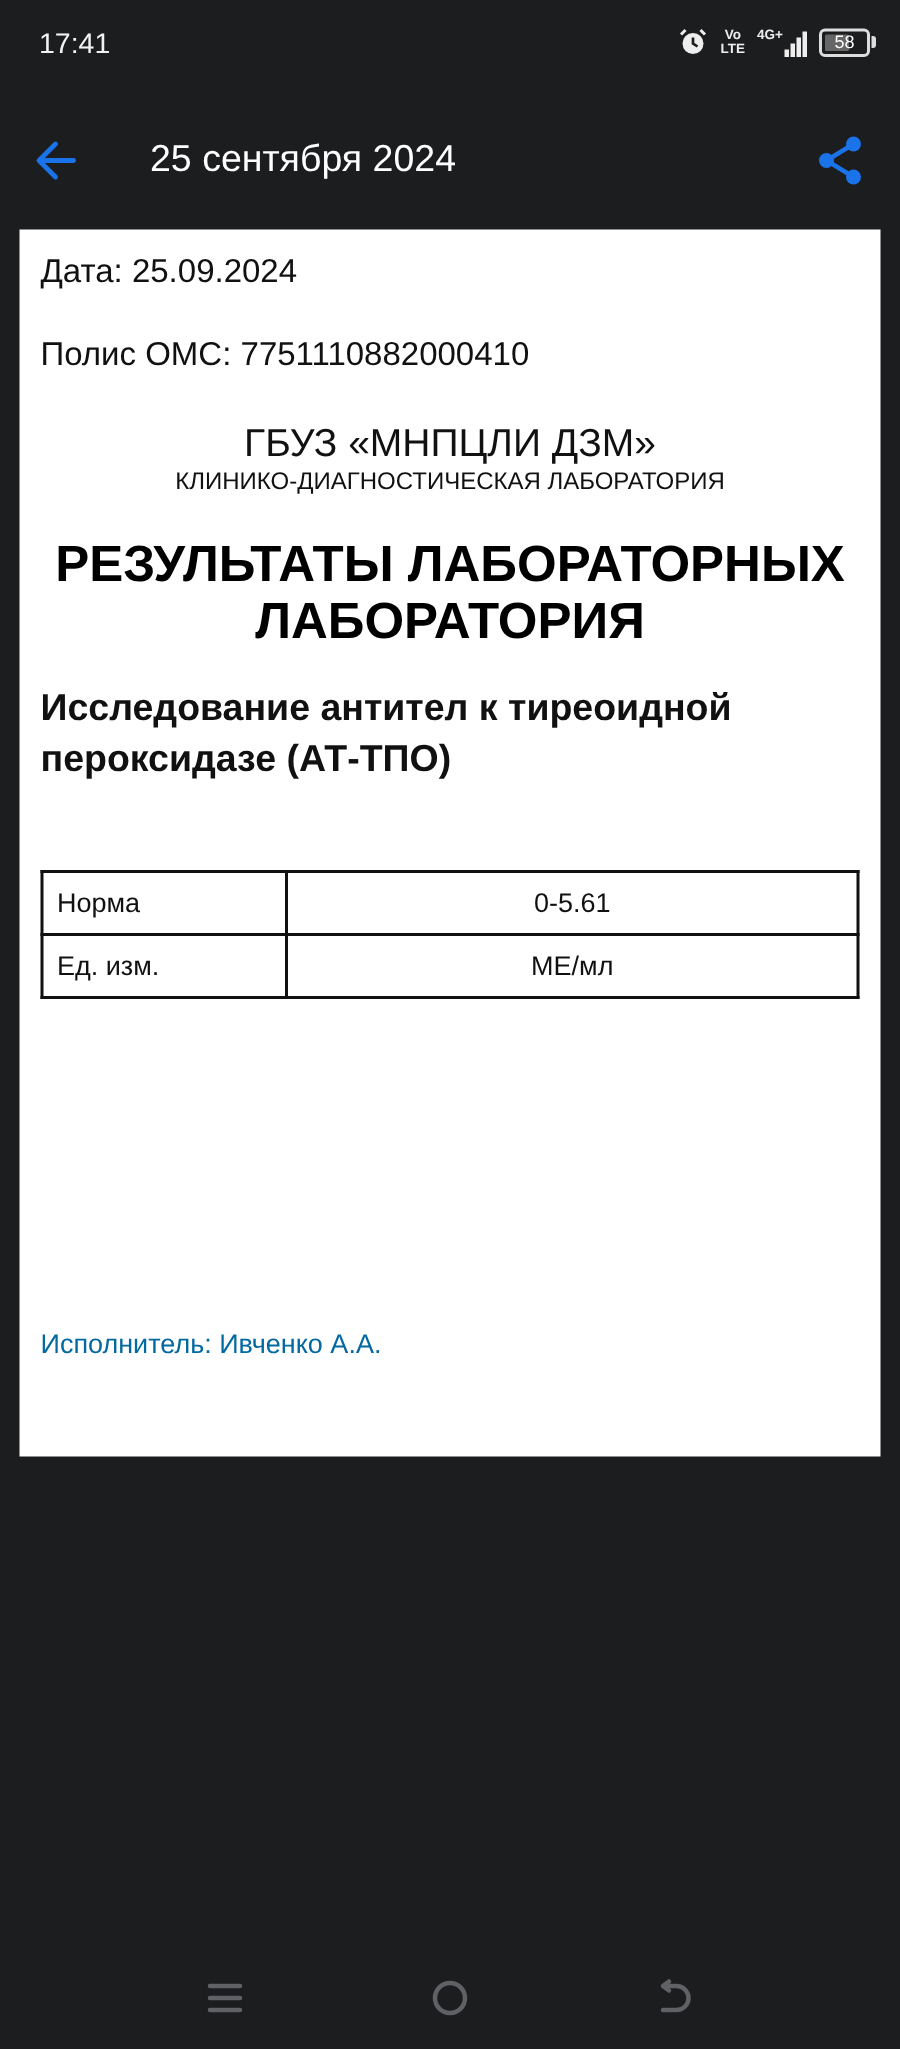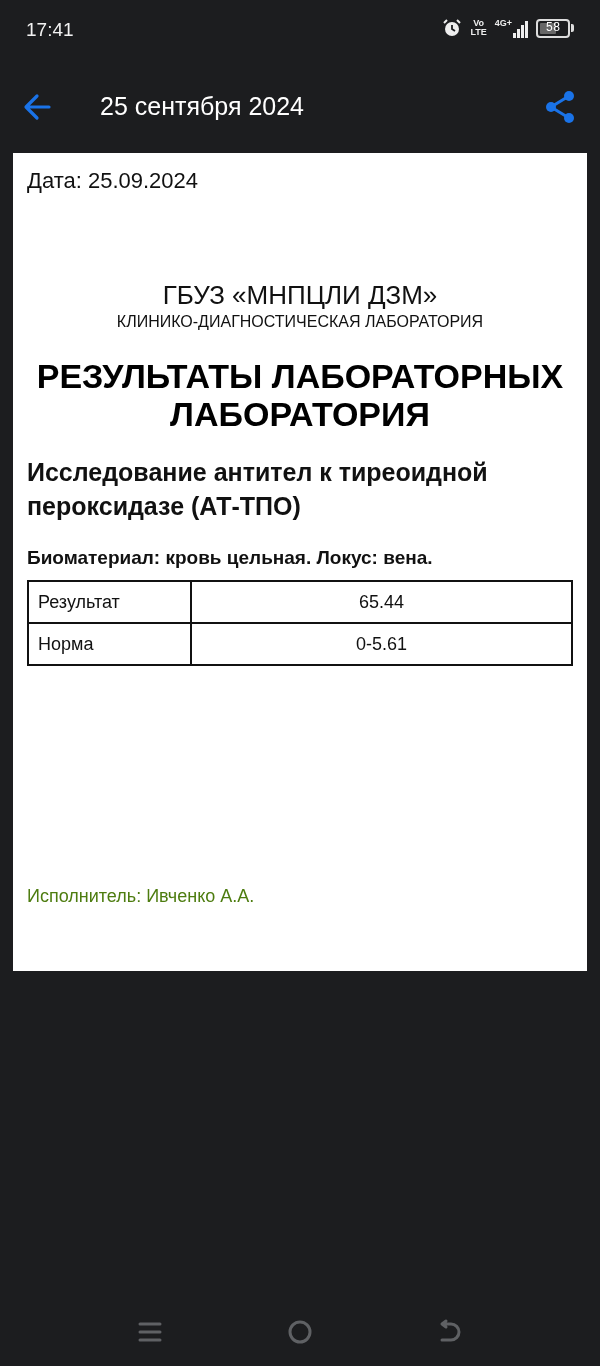--- a/index.html
+++ b/index.html
@@ -1,30 +1,30 @@
 <!DOCTYPE html>
 <html><head>
 <meta charset="utf-8">
 <style>
   * { box-sizing: border-box; margin: 0; padding: 0; }
   html, body { width: 600px; height: 1366px; background: #1c1d1f; overflow: hidden; }
   body { font-family: "Liberation Sans", sans-serif; color: #fff; position: relative; }
 
   .status-bar { position: absolute; left: 0; top: 0; width: 600px; height: 60px; }
   .status-time { position: absolute; left: 26px; top: 19px; font-size: 19px; color: #f2f2f2; }
-  .status-icons { position: absolute; right: 26px; top: 18px; display: flex; align-items: center; gap: 8px; }
+  .status-icons { position: absolute; right: 16px; top: 18px; display: flex; align-items: center; gap: 8px; }
   .alarm-icon { width: 20px; height: 20px; }
   .volte { font-size: 9px; line-height: 9px; font-weight: bold; color: #eee; text-align: center; }
   .net { display: flex; align-items: flex-end; gap: 1px; height: 20px; }
   .net-label { font-size: 9px; font-weight: bold; color: #eee; align-self: flex-start; }
   .bar { width: 3px; background: #eee; }
   .battery { display: flex; align-items: center; }
   .battery-body { width: 34px; height: 19px; border: 2px solid #ddd; border-radius: 4px; padding: 1px; position: relative; }
   .battery-fill { position: absolute; left: 2px; top: 2px; bottom: 2px; width: 16px; background: #666; border-radius: 1px; }
-  .battery-text { position: relative; font-size: 12px; color: #fff; text-align: center; line-height: 13px; width: 100%; font-family: Liberation Mono, monospace; }
+  .battery-text { position: relative; font-size: 12px; color: #fff; text-align: center; line-height: 13px; width: 100%; }
   .battery-tip { width: 3px; height: 8px; background: #ddd; border-radius: 0 2px 2px 0; margin-left: 1px; }
 
   .app-bar { position: absolute; left: 0; top: 70px; width: 600px; height: 76px; }
   .back-btn { position: absolute; left: 20px; top: 20px; width: 34px; height: 34px; }
   .app-title { position: absolute; left: 100px; top: 22px; font-size: 25px; color: #fff; }
   .share-btn { position: absolute; right: 24px; top: 20px; width: 32px; height: 34px; }
 
   .doc { position: absolute; left: 13px; top: 153px; width: 574px; height: 818px; background: #fff; color: #111; }
   .line { position: absolute; left: 14px; font-size: 22px; color: #111; }
   .org { position: absolute; left: 0; width: 574px; text-align: center; }
@@ -33,21 +33,21 @@
   .main-title { position: absolute; left: 0; width: 574px; top: 204px; text-align: center; font-size: 34px; font-weight: bold; line-height: 38px; color: #000; }
   .study-title { position: absolute; left: 14px; top: 302px; width: 540px; font-size: 25px; font-weight: bold; line-height: 34px; color: #111; }
   .biomaterial { position: absolute; left: 14px; top: 394px; font-size: 19px; font-weight: bold; color: #111; }
 
   table.results { position: absolute; left: 14px; top: 427px; width: 546px; border-collapse: collapse; font-size: 18px; color: #111; }
   table.results td { border: 2px solid #111; vertical-align: top; padding: 10px 9px; line-height: 23px; }
   table.results td.k { width: 163px; }
   table.results td.v { text-align: center; }
   table.results tr.head td { font-weight: bold; }
   table.results tr.row td { padding-top: 9px; padding-bottom: 8px; }
-  .executor { position: absolute; left: 14px; top: 733px; font-size: 18px; color: #4d7c0f; }
+  .executor { position: absolute; left: 14px; top: 733px; font-size: 18px; color: #0369a1; }
 
   .nav-bar { position: absolute; left: 0; top: 1300px; width: 600px; height: 66px; }
   .nav-btn { position: absolute; top: 18px; width: 28px; height: 28px; }
 </style>
 </head>
 <body>
 
 <div class="status-bar">
   <span class="status-time">17:41</span>
   <div class="status-icons">
@@ -85,35 +85,35 @@
   <svg class="share-btn" viewBox="0 0 32 34">
     <circle cx="25" cy="6" r="5" fill="#1a73e8"></circle>
     <circle cx="7" cy="17" r="5" fill="#1a73e8"></circle>
     <circle cx="25" cy="28" r="5" fill="#1a73e8"></circle>
     <path d="M25 6 L7 17 L25 28" stroke="#1a73e8" stroke-width="3" fill="none"></path>
   </svg>
 </div>
 
 <div class="doc">
   <div class="line" style="top:15px">Дата: 25.09.2024</div>
+  <div class="line" style="top:70px">Полис ОМС: 7751110882000410</div>
   <div class="org org-sub">КЛИНИКО-ДИАГНОСТИЧЕСКАЯ ЛАБОРАТОРИЯ</div>
   <div class="org org-name">ГБУЗ «МНПЦЛИ ДЗМ»</div>
   <div class="main-title">РЕЗУЛЬТАТЫ ЛАБОРАТОРНЫХ ЛАБОРАТОРИЯ</div>
   <div class="study-title">Исследование антител к тиреоидной пероксидазе (АТ-ТПО)</div>
-  <div class="biomaterial">Биоматериал: кровь цельная. Локус: вена.</div>
 
   <table class="results">
     <tbody>
     <tr class="row">
-      <td class="k">Результат</td>
-      <td class="v">65.44</td>
+      <td class="k">Норма</td>
+      <td class="v">0-5.61</td>
     </tr>
     <tr class="row">
-      <td class="k">Норма</td>
-      <td class="v">0-5.61</td>
+      <td class="k">Ед. изм.</td>
+      <td class="v">МЕ/мл</td>
     </tr>
   </tbody>
     </table>
 
   <div class="executor">Исполнитель: Ивченко А.А.</div>
 </div>
 
 <div class="nav-bar">
   <svg class="nav-btn" style="left:136px" viewBox="0 0 28 28">
     <path d="M4 6 H24 M4 14 H24 M4 22 H24" stroke="#5f6164" stroke-width="3" stroke-linecap="round"></path>

